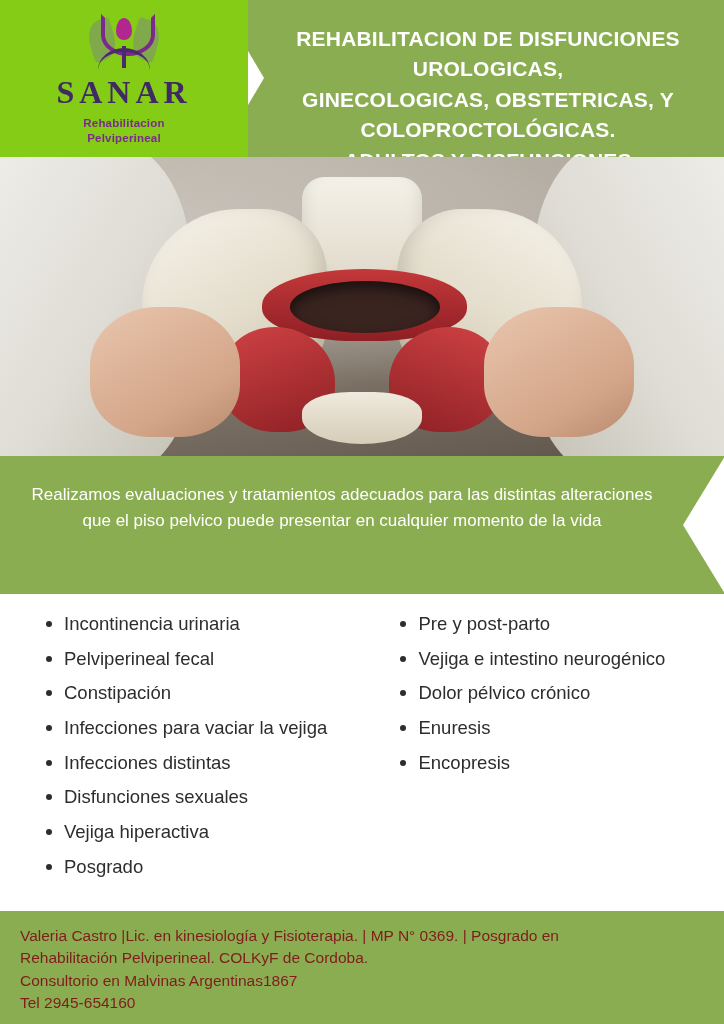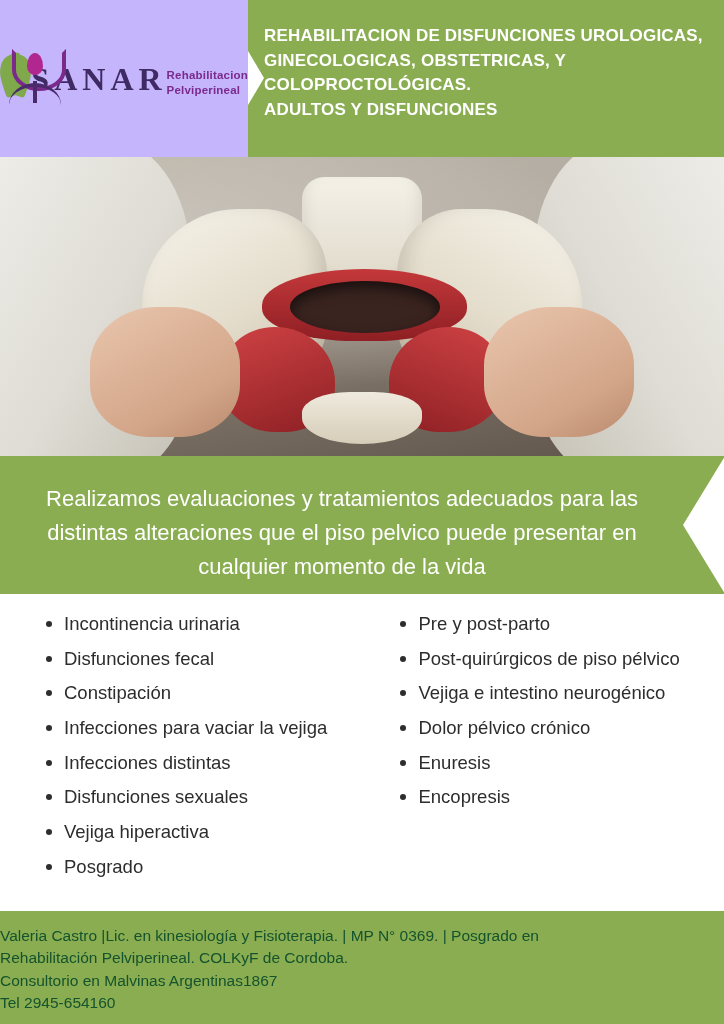--- a/index.html
+++ b/index.html
@@ -23,23 +23,24 @@
     height: 157px;
     background: #8aad51;
     overflow: hidden;
   }
   .logo-box {
     position: absolute;
     left: 0;
     top: 0;
     width: 248px;
     height: 157px;
-    background: #c4b5fd;
+    background: #84cc16;
     z-index: 3;
     display: flex;
+    flex-direction: column;
     align-items: center;
     justify-content: center;
   }
   .logo-chevron {
     position: absolute;
     left: 218px;
     top: 0;
     width: 0;
     height: 0;
     border-top: 78.5px solid transparent;
@@ -108,29 +109,29 @@
     color: #3f2a63;
     line-height: 1;
   }
   .logo-sub1, .logo-sub2 {
     font-size: 11.5px;
     font-weight: bold;
     color: #7b2a8c;
     line-height: 1.25;
     letter-spacing: .2px;
   }
-  .logo-sub-wrap { margin-top: 8px; }
+  .logo-sub-wrap { margin-top: 8px; text-align: center; }
   .header-title {
     position: absolute;
     left: 264px;
     top: 24px;
     width: 448px;
-    text-align: left;
+    text-align: center;
     color: #ffffff;
-    font-size: 17px;
+    font-size: 21px;
     font-weight: bold;
     line-height: 1.45;
     letter-spacing: .2px;
   }
 
   
   .photo {
     position: relative;
     width: 724px;
     height: 299px;
@@ -251,21 +252,21 @@
     height: 0;
     border-top: 69px solid transparent;
     border-bottom: 69px solid transparent;
     border-right: 42px solid #ffffff;
   }
   .statement p {
     margin: 0;
     padding: 26px 60px 0 20px;
     text-align: center;
     color: #ffffff;
-    font-size: 22px;
+    font-size: 17px;
     line-height: 1.55;
     font-weight: normal;
   }
 
   
   .lists {
     display: flex;
     padding: 18px 16px 10px 0;
     height: 293px;
     box-sizing: border-box;
@@ -298,23 +299,23 @@
   }
 
   
   .footer {
     position: absolute;
     left: 0;
     bottom: 0;
     width: 724px;
     height: 113px;
     background: #8aad51;
-    color: #14532d;
+    color: #7f1d1d;
     box-sizing: border-box;
-    padding: 14px 14px 0 0;
+    padding: 14px 14px 0 20px;
   }
   .footer div {
     font-size: 15.5px;
     line-height: 1.45;
   }
 </style>
 </head>
 <body>
 
 <div class="header">
@@ -362,33 +363,32 @@
 
 <div class="statement">
   <div class="notch"></div>
   <p>Realizamos evaluaciones y tratamientos adecuados para las distintas alteraciones que el piso pelvico puede presentar en cualquier momento de la vida</p>
 </div>
 
 <div class="lists">
   <div class="col-left">
     <ul>
       <li>Incontinencia urinaria</li>
-      <li>Disfunciones fecal</li>
+      <li>Pelviperineal fecal</li>
       <li>Constipación</li>
       <li>Infecciones para vaciar la vejiga</li>
       <li>Infecciones distintas</li>
       <li>Disfunciones sexuales</li>
       <li>Vejiga hiperactiva</li>
       <li>Posgrado</li>
     </ul>
   </div>
   <div class="col-right">
     <ul>
       <li>Pre y post-parto</li>
-      <li>Post-quirúrgicos de piso pélvico</li>
       <li>Vejiga e intestino neurogénico</li>
       <li>Dolor pélvico crónico</li>
       <li>Enuresis</li>
       <li>Encopresis</li>
     </ul>
   </div>
 </div>
 
 <div class="footer">
   <div>Valeria Castro |Lic. en kinesiología y Fisioterapia. | MP N° 0369. | Posgrado en</div>

